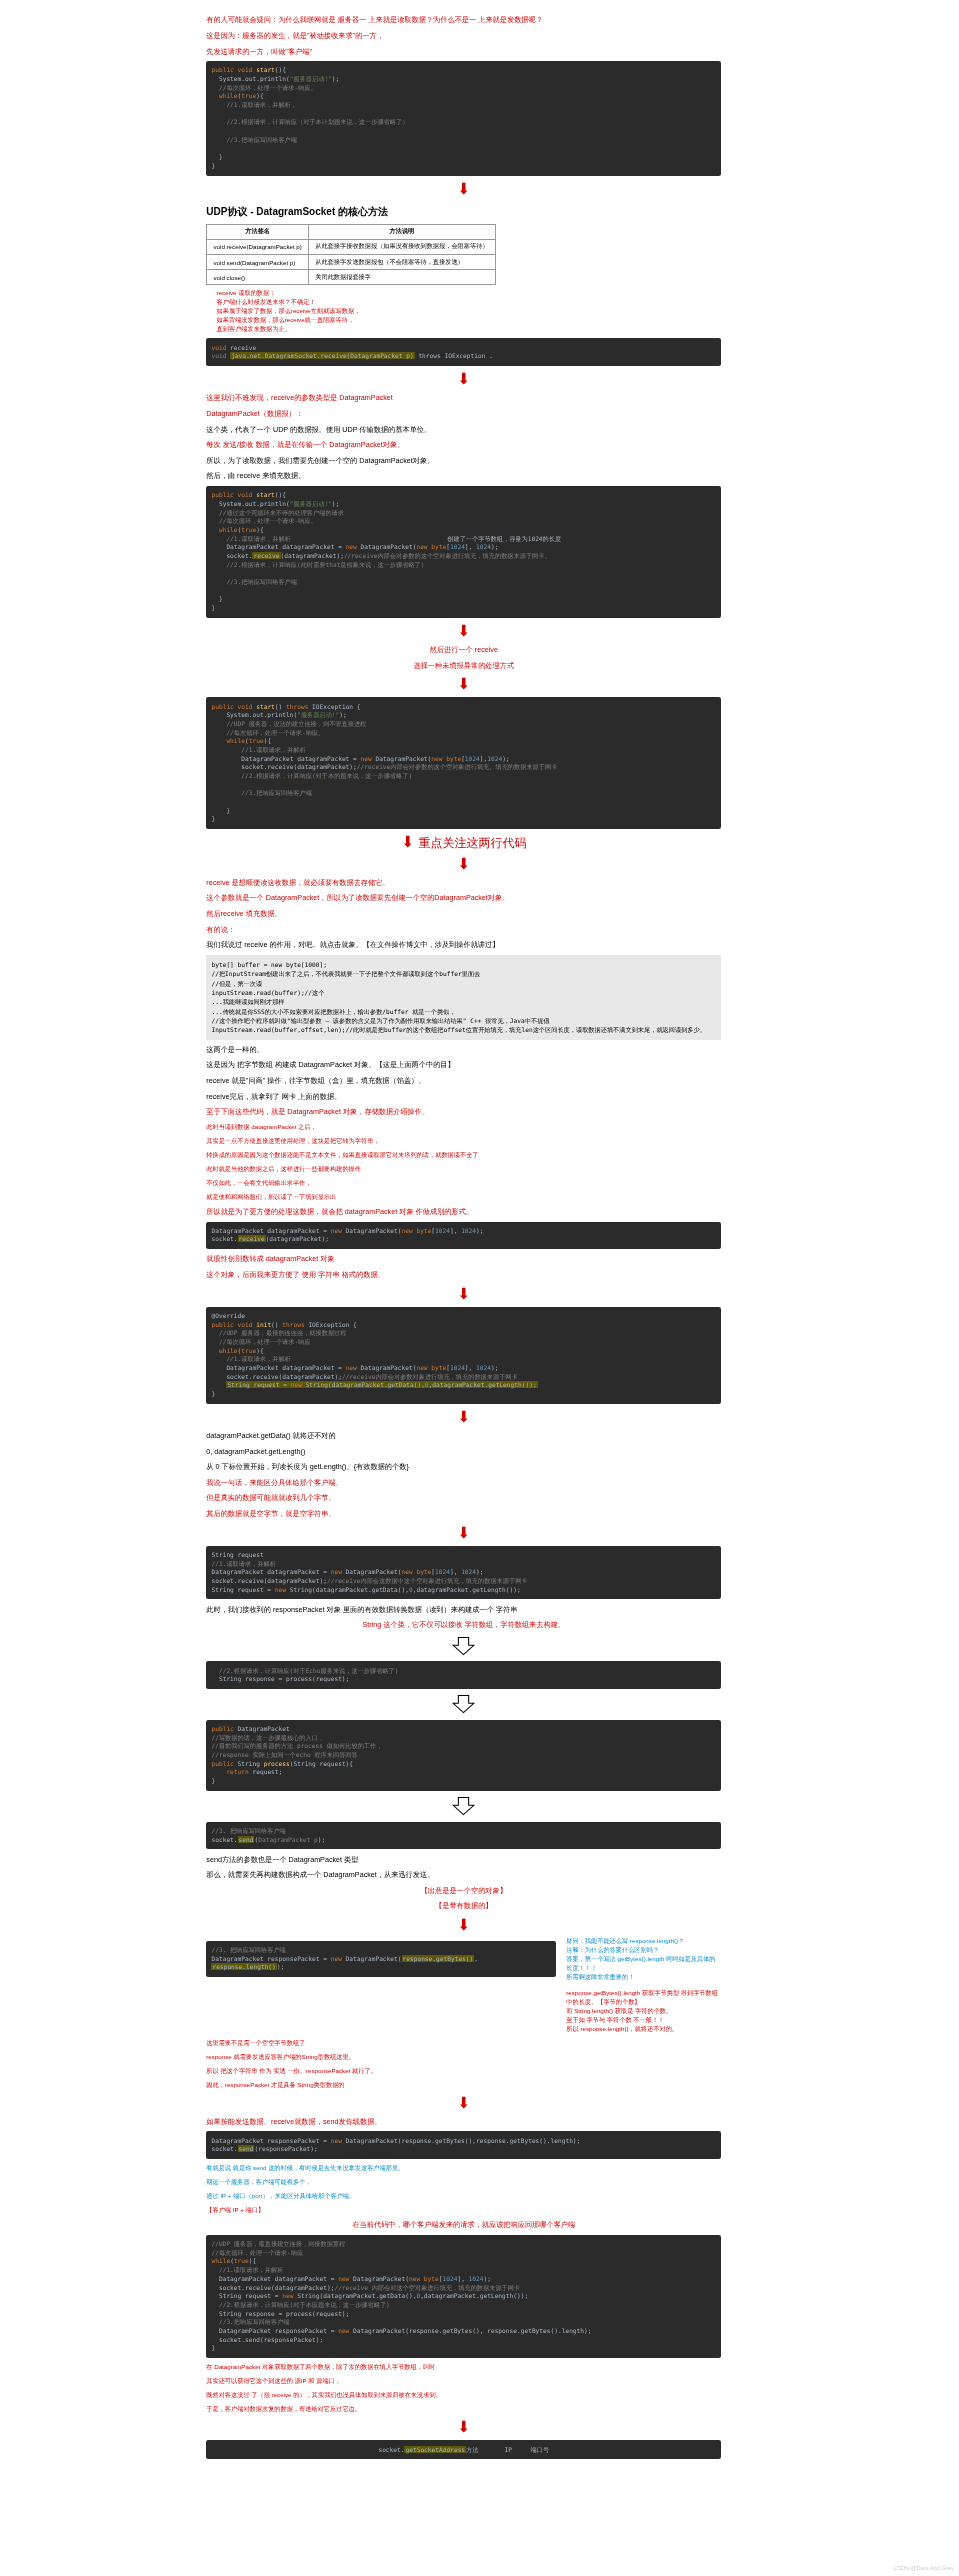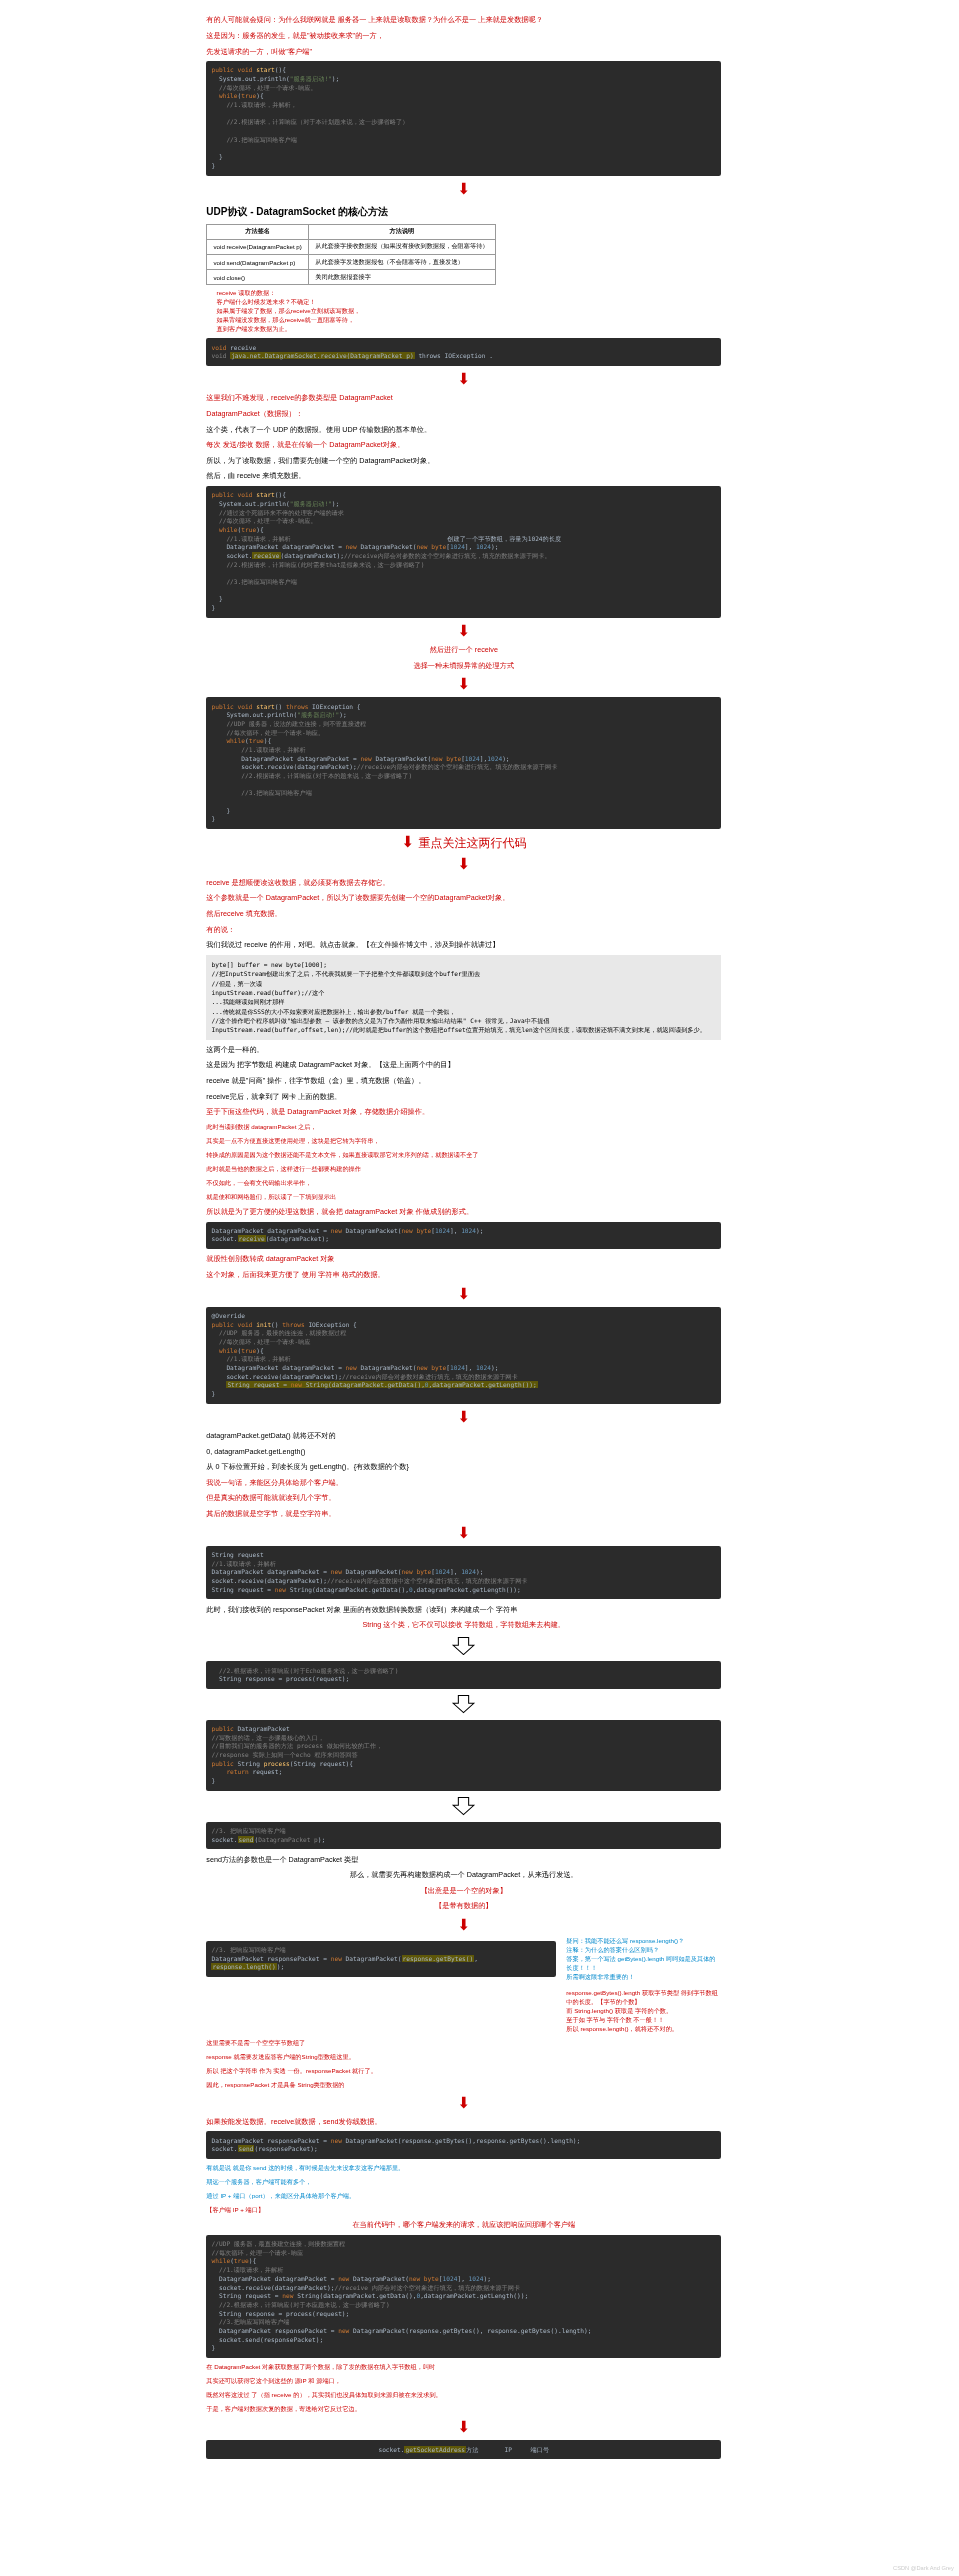--- a/index.html
+++ b/index.html
@@ -191,21 +191,21 @@
 <span class="cmt">//response 实际上如同一个echo 程序来回答回答</span>
 <span class="kw">public</span> String <span class="fn">process</span>(String request){
     <span class="kw">return</span> request;
 }</div>
 <div class="hollow-arrow"><svg width="31" height="20.6" viewBox="0 0 60 40">
         <polygon points="20,5 40,5 40,20 50,20 30,38 10,20 20,20" fill="none" stroke="#000" stroke-width="2"></polygon>
       </svg></div>
 <div class="code"><span class="cmt">//3. 把响应写回给客户端</span>
 socket.<span class="hl">send</span>(<span class="cmt">DatagramPacket p</span>);</div>
 <div class="para" style="text-align:left">send方法的参数也是一个 DatagramPacket 类型</div>
-<div class="para" style="text-align:center">那么，就需要先再构建数据构成一个 DatagramPacket，从来迅行发送。</div>
+<div class="para" style="">那么，就需要先再构建数据构成一个 DatagramPacket，从来迅行发送。</div>
 <div class="para red" style="text-align:center">【出意是是一个空的对象】</div>
 <div class="para red" style="text-align:center">【是带有数据的】</div>
 <div class="arrow">⬇</div>
 
 <div style="display:flex;gap:10.3px;align-items:flex-start">
 <div class="code" style="flex:1"><span class="cmt">//3. 把响应写回给客户端</span>
 DatagramPacket responsePacket = <span class="kw">new</span> DatagramPacket(<span class="hl">response.getBytes()</span>, <span class="hl">response.length()</span>);</div>
 <div style="flex:0 0 155px" class="sm">
 <div class="blue">疑问：我能不能还么写 response.length()？</div>
 <div class="blue">注释：为什么的答案什么区别吗？</div>

